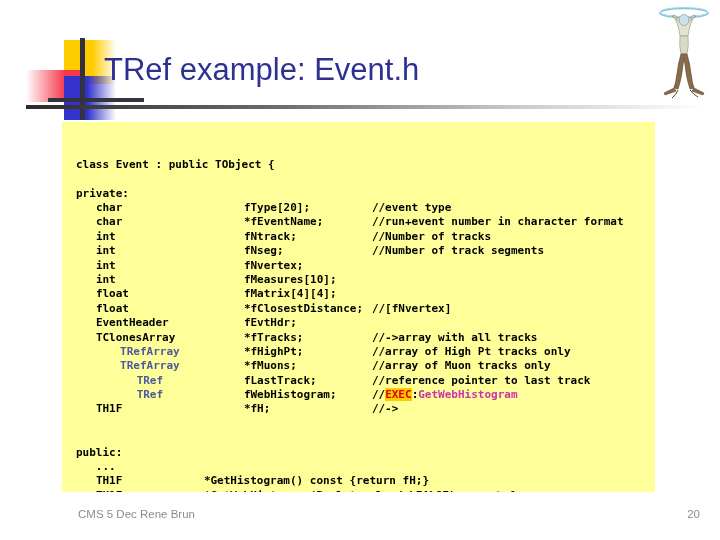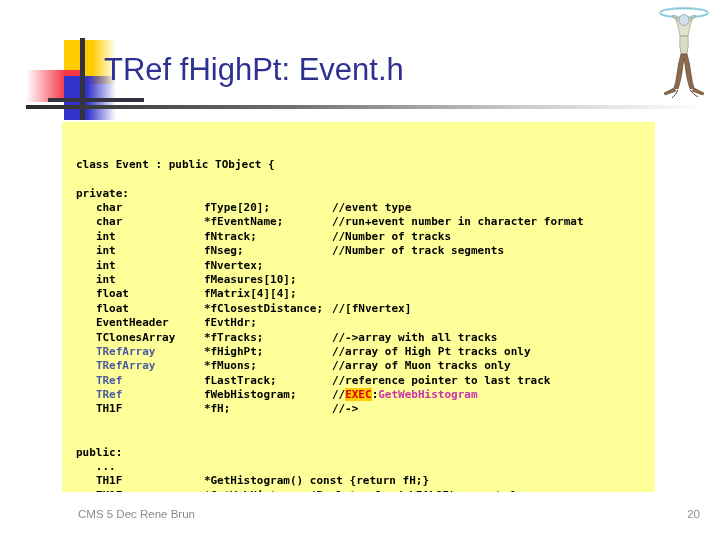--- a/index.html
+++ b/index.html
@@ -96,27 +96,27 @@
     font-size: 11px;
     line-height: 14.4px;
     color: #000000;
     overflow: hidden;
     white-space: pre;
   }
   .code-line { height: 14.4px; }
   .code-line.blank { height: 14.4px; }
 
   .c-black   { color: #000000; }
-  .c-blue    { color: #4a5a9e; }
+  .c-blue    { color: #4a5a9e; text-align: center; }
   .c-magenta { color: #cc33aa; }
   .c-exec    { color: #dd0000; background: #ffcc00; margin-top: 14px; }
 
   
   .col-a { display:inline-block; width: 108px; }
-  .col-b { display:inline-block; width: 128px; }
+  .col-b { display:inline-block; width: 128px; margin-left: 40px; }
 
   
   #slide-footer {
     position: absolute;
     left: 8px; bottom: 12px;
     width: 720px; height: 20px;
     font-size: 11.5px;
     color: #8c8c8c;
   }
   #footer-left {
@@ -135,21 +135,21 @@
 <div id="slide-header">
 
   <div id="deco-group">
     <div id="deco-yellow"></div>
     <div id="deco-red"></div>
     <div id="deco-blue"></div>
     <div id="deco-cross-v"></div>
     <div id="deco-cross-h"></div>
   </div>
 
-  <div id="page-title">TRef fHighPt: Event.h</div>
+  <div id="page-title">TRef example: Event.h</div>
 
   <div id="title-rule"></div>
 
   <svg id="atlas-logo" viewBox="0 0 60 100">
     <ellipse cx="30" cy="11" rx="24" ry="4.5" fill="none" stroke="#7fc4d8" stroke-width="1.6"></ellipse>
     <ellipse cx="30" cy="10" rx="24" ry="4.5" fill="none" stroke="#a8d8e8" stroke-width="1"></ellipse>
     <path d="M24 16 L20 13 L18 14 L22 18 Z" fill="#c9c9b0" stroke="#8a8a70" stroke-width="0.6"></path>
     <path d="M36 16 L40 13 L42 14 L38 18 Z" fill="#c9c9b0" stroke="#8a8a70" stroke-width="0.6"></path>
     <path d="M22 18 Q25 26 26 34 L34 34 Q35 26 38 18 Z" fill="#dfe3cf" stroke="#9aa085" stroke-width="0.7"></path>
     <ellipse cx="30" cy="18" rx="5" ry="5.5" fill="#cfe0e8" stroke="#7f99a8" stroke-width="0.7"></ellipse>

